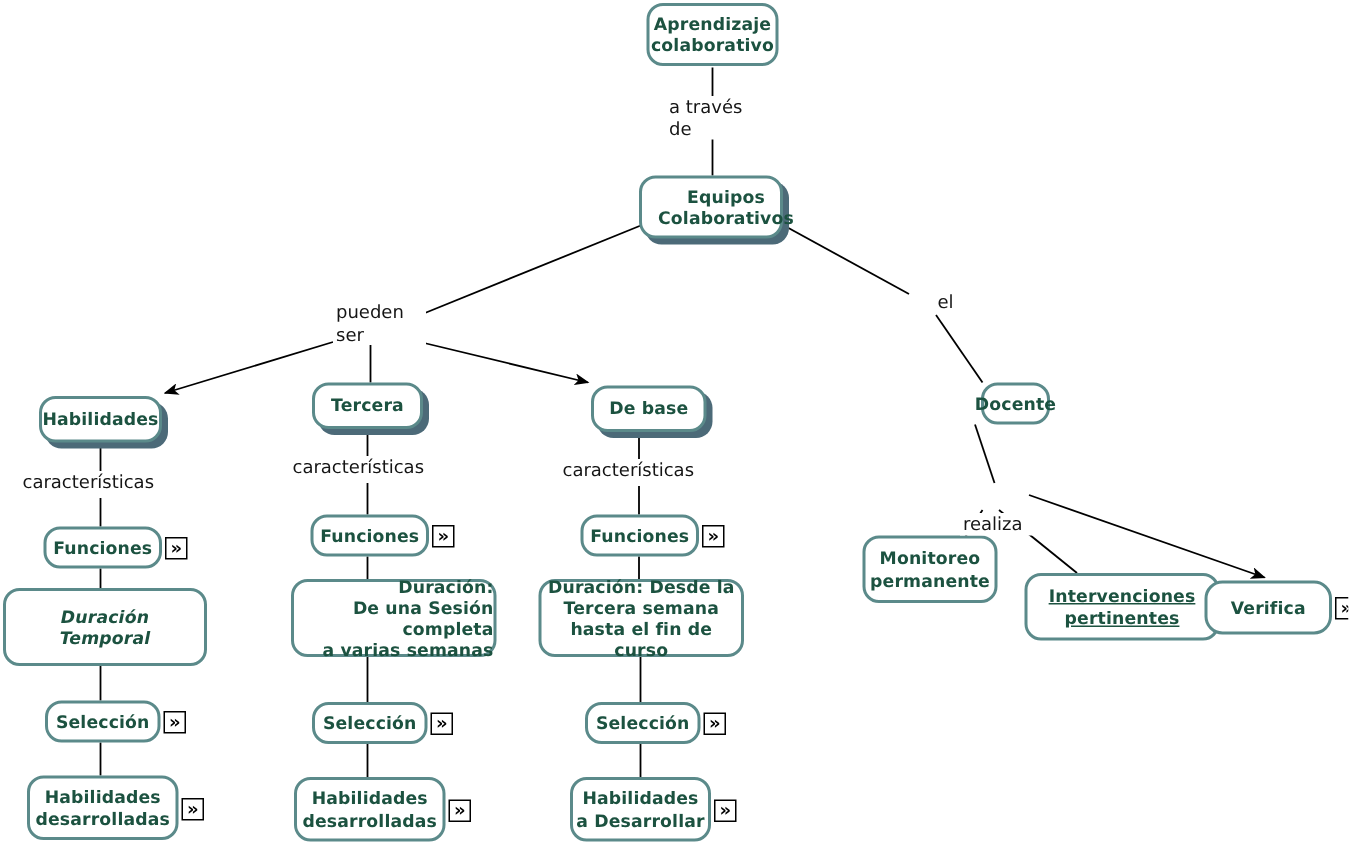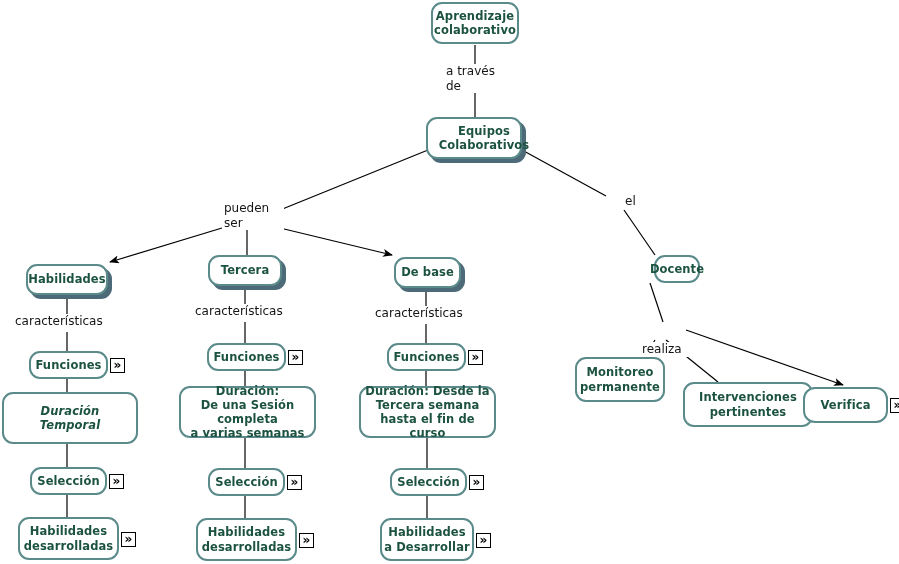--- a/index.html
+++ b/index.html
@@ -123,37 +123,37 @@
       </g>
   </svg>
 
   <div id="nodes-group">
       <div class="node" style="left: 431px; top: 2px; width: 88px; height: 42px;">Aprendizaje
 colaborativo</div>
       <div class="node shadow" style="left: 426px; top: 117px; width: 96px; height: 42px; padding-left: 20px;">Equipos
 Colaborativos</div>
       <div class="node shadow" style="left: 26px; top: 264px; width: 82px; height: 31px;">Habilidades</div>
       <div class="node shadow" style="left: 208px; top: 255px; width: 74px; height: 31px;">Tercera</div>
-      <div class="node shadow" style="left: 394px; top: 257px; width: 67px; height: 31px;">De base</div>
+      <div class="node shadow" style="left: 394px; top: 257px; width: 77px; height: 31px;">De base</div>
       <div class="node" style="left: 654px; top: 255px; width: 46px; height: 28px;">Docente</div>
       <div class="node" style="left: 29px; top: 351px; width: 79px; height: 28px;">Funciones</div>
       <div class="expand-icon" style="left: 110px; top: 358px;">
         <span>»</span>
       </div>
       <div class="node" style="left: 207px; top: 343px; width: 79px; height: 28px;">Funciones</div>
       <div class="expand-icon" style="left: 288px; top: 350px;">
         <span>»</span>
       </div>
       <div class="node" style="left: 387px; top: 343px; width: 79px; height: 28px;">Funciones</div>
       <div class="expand-icon" style="left: 468px; top: 350px;">
         <span>»</span>
       </div>
       <div class="node" style="left: 2px; top: 392px; width: 136px; height: 52px; font-style: italic;">Duración
 Temporal</div>
-      <div class="node" style="left: 179px; top: 386px; width: 137px; height: 52px;">Duración:
+      <div class="node" style="left: 194px; top: 386px; width: 137px; height: 52px; text-align: right;">Duración:
 De una Sesión completa
 a varias semanas</div>
       <div class="node" style="left: 359px; top: 386px; width: 137px; height: 52px;">Duración: Desde la
 Tercera semana
 hasta el fin de curso</div>
       <div class="node" style="left: 30px; top: 467px; width: 77px; height: 28px;">Selección</div>
       <div class="expand-icon" style="left: 109px; top: 474px;">
         <span>»</span>
       </div>
       <div class="node" style="left: 208px; top: 468px; width: 77px; height: 28px;">Selección</div>
@@ -174,21 +174,21 @@
       <div class="expand-icon" style="left: 299px; top: 533px;">
         <span>»</span>
       </div>
       <div class="node" style="left: 380px; top: 518px; width: 94px; height: 43px;">Habilidades
 a Desarrollar</div>
       <div class="expand-icon" style="left: 476px; top: 533px;">
         <span>»</span>
       </div>
       <div class="node" style="left: 575px; top: 357px; width: 90px; height: 45px;">Monitoreo
 permanente</div>
-      <div class="node" style="left: 683px; top: 382px; width: 130px; height: 45px;">Intervenciones
+      <div class="node" style="left: 683px; top: 382px; width: 130px; height: 45px; text-decoration: underline;">Intervenciones
 pertinentes</div>
       <div class="node" style="left: 803px; top: 387px; width: 85px; height: 36px; border-radius: 12px;">Verifica</div>
       <div class="expand-icon" style="left: 890px; top: 398px;">
         <span>»</span>
       </div>
     </div>
   <div id="labels-group">
       <div class="link-label" style="left: 444px; top: 64px; width: 62px;">a través
 de</div>
       <div class="link-label" style="left: 222px; top: 201px; width: 58px;">pueden

